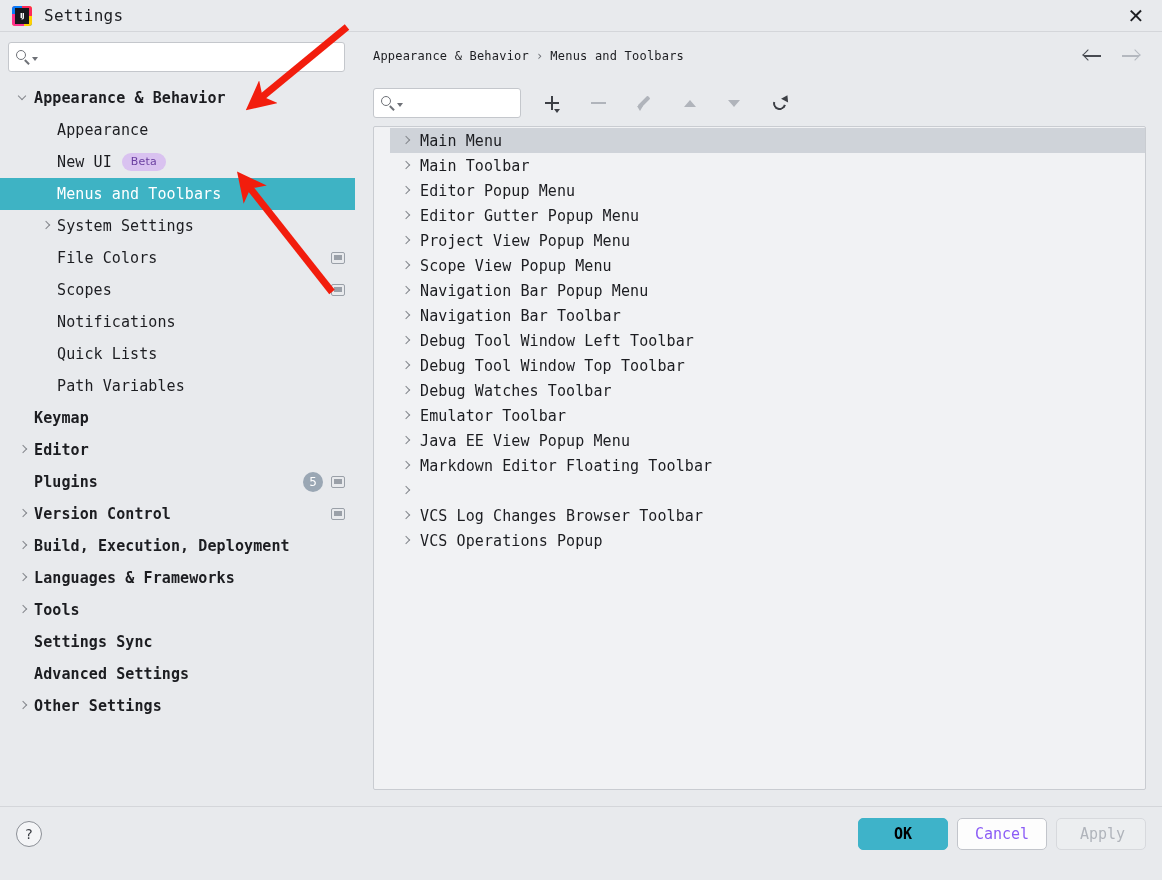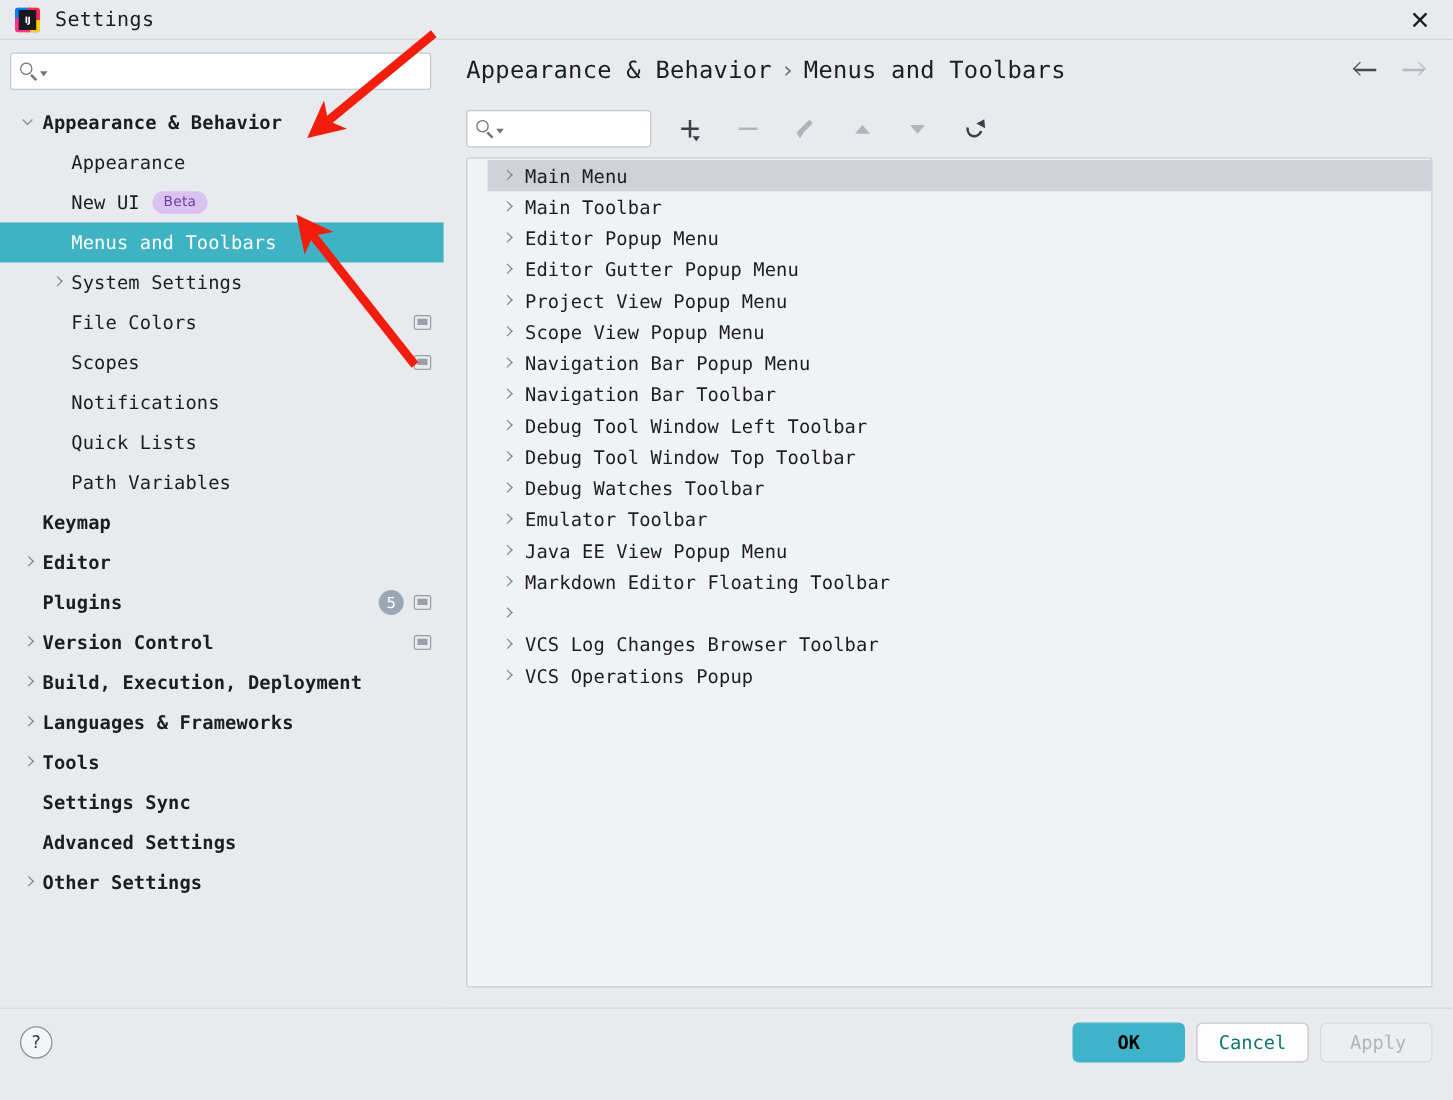--- a/index.html
+++ b/index.html
@@ -92,21 +92,21 @@
     font-family: "DejaVu Sans", sans-serif; margin-right: 8px;
   }
   .proj-icon { width: 14px; height: 12px; border: 1.5px solid #9aa0a8; border-radius: 2px;
     position: relative; background: #e8eaed; }
   .proj-icon::after { content: ""; position: absolute; left: 2px; top: 2px; right: 2px; bottom: 3px;
     background: #9aa0a8; }
 
   
   .right { flex: 1; display: flex; flex-direction: column; padding: 0 16px 0 18px; min-width: 0; }
   .crumb-row { height: 48px; flex: 0 0 48px; display: flex; align-items: center; }
-  .crumb { font-size: 19px; color: #1c1d21; letter-spacing: 0.2px; }
+  .crumb { font-size: 12px; color: #1c1d21; letter-spacing: 0.2px; }
   .crumb .sep { color: #6e7177; margin: 0 7px; }
   .nav-arrows { margin-left: auto; display: flex; gap: 16px; padding-right: 4px; }
   .nav-arrow { width: 22px; height: 22px; position: relative; }
   .nav-arrow .shaft { position: absolute; top: 10px; left: 2px; width: 17px; height: 1.8px; background: #474a51; }
   .nav-arrow .head { position: absolute; top: 6px; left: 2px; width: 8px; height: 8px;
       border-left: 1.8px solid #474a51; border-bottom: 1.8px solid #474a51; transform: rotate(45deg); }
   .nav-arrow.fwd .head { left: 11px; border-left: none; border-bottom: 1.8px solid #474a51;
       border-right: 1.8px solid #474a51; transform: rotate(-45deg); }
   .nav-arrow.disabled .shaft, .nav-arrow.disabled .head { border-color: #b4b8bf; background: #b4b8bf; }
   .nav-arrow.disabled .head { background: transparent; }
@@ -155,21 +155,21 @@
   }
   .help-btn {
     width: 26px; height: 26px; border-radius: 50%; border: 1.5px solid #8b8f96; background: #f4f5f7;
     display: flex; align-items: center; justify-content: center; font-size: 14px; color: #3c3f45;
     font-family: "DejaVu Sans", sans-serif;
   }
   .btn-group { margin-left: auto; display: flex; gap: 9px; }
   .btn {
     min-width: 90px; height: 32px; border-radius: 5px; font-size: 15px;
     display: flex; align-items: center; justify-content: center; font-family: inherit;
-    border: 1px solid #c2c5cb; background: #fdfdfd; color: #0f766e; padding: 0 14px;
+    border: 1px solid #c2c5cb; background: #fdfdfd; color: #8b5cf6; padding: 0 14px;
   }
   .btn.primary { background: #3eb3c9; border-color: #3eb3c9; color: #000000; font-weight: bold; }
   .btn.disabled { background: #eceef0; border-color: #d7d9dd; color: #b0b4bb; padding-left: 17px; }
 
   
   .anno { position: absolute; left: 0; top: 0; width: 1162px; height: 880px; pointer-events: none; }
 </style>
 </head>
 <body>
 

